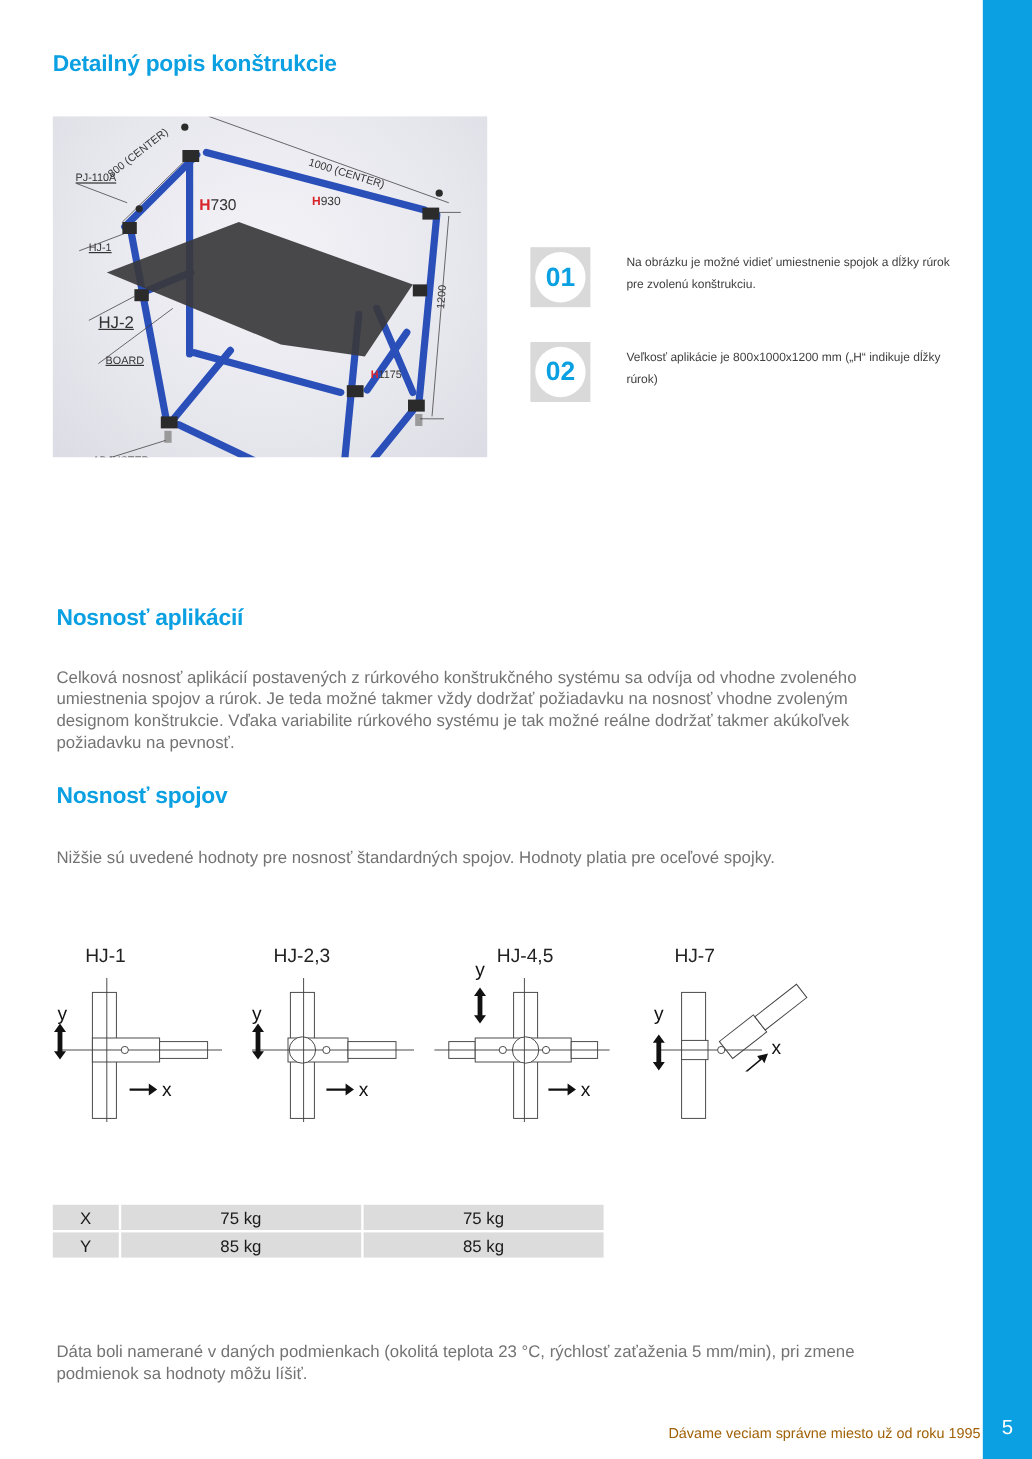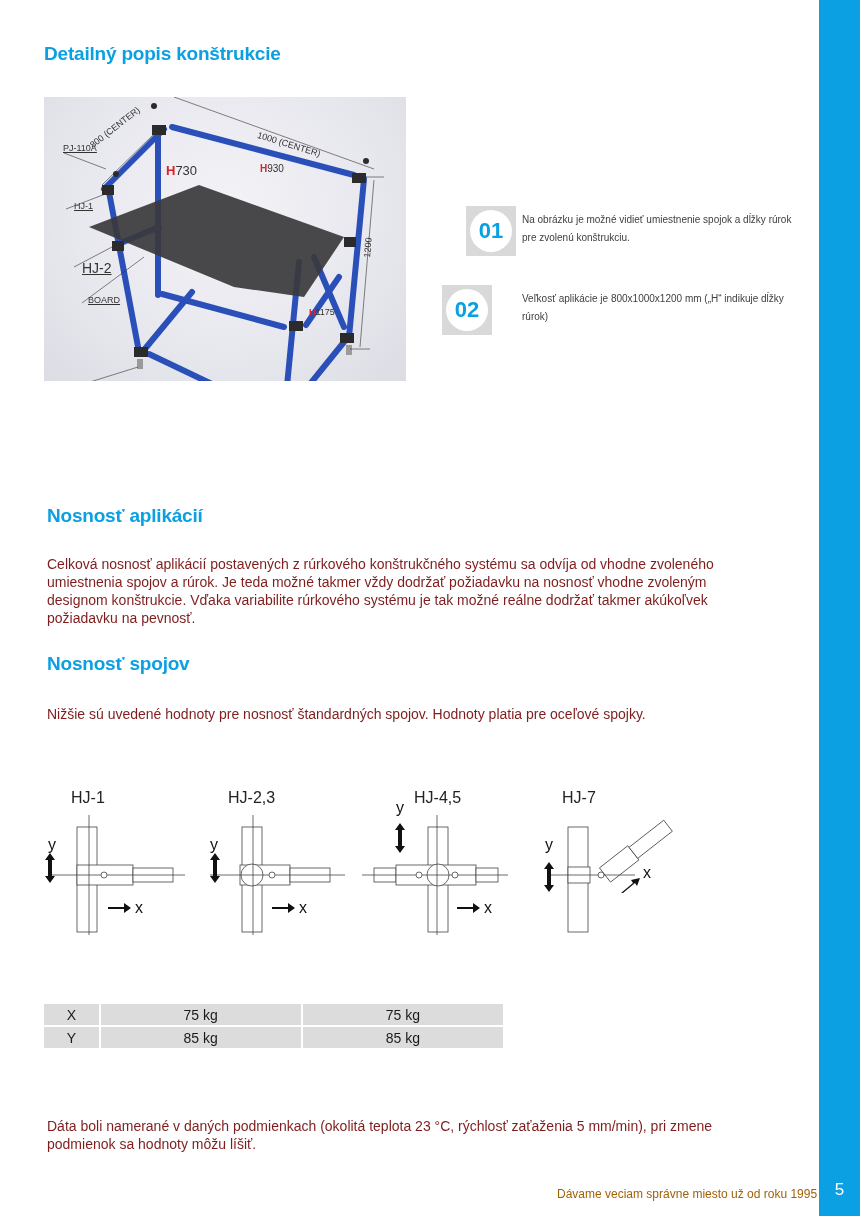--- a/index.html
+++ b/index.html
@@ -13,21 +13,21 @@
 
   .figure { position: absolute; left: 44px; top: 97px; width: 362px; height: 284px;
     background: radial-gradient(ellipse at 50% 40%, #f3f3f7 0%, #e7e7ee 60%, #dcdce4 100%); overflow: hidden; padding-left: 8px; }
   .figure svg { position: absolute; left: 0; top: 0; }
 
   .badge { position: absolute; width: 50px; height: 50px; background: #d9d9d9; }
   .badge .circle { position: absolute; left: 4px; top: 4px; width: 42px; height: 42px; border-radius: 50%; background: #ffffff;
     color: #0aa0e2; font-weight: bold; font-size: 22px; text-align: center; line-height: 42px; }
   .badge-text { position: absolute; width: 280px; font-size: 10px; line-height: 18px; color: #404040; }
 
-  .para { position: absolute; left: 47px; width: 720px; font-size: 14px; line-height: 18px; color: #7f1d1d; }
+  .para { position: absolute; left: 47px; width: 720px; font-size: 14px; line-height: 18px; color: #737373; }
 
   .joint { position: absolute; }
   .joint-label { position: absolute; font-size: 16px; color: #222; }
 
   table.loads { position: absolute; left: 42px; top: 1002px; width: 463px; border-collapse: separate; border-spacing: 2px; }
   table.loads td { background: #dcdcdc; font-size: 14px; text-align: center; height: 21px; color: #1a1a1a; }
 
   .footer-text { position: absolute; left: 557px; top: 1187px; font-size: 12px; color: #a16207; }
 </style>
 </head>
@@ -93,21 +93,21 @@
   <span style="position:absolute; left:44px; top:198px; font-size:9px; color:#333; text-decoration:underline;">BOARD</span>
   <span style="position:absolute; left:33px; top:282px; font-size:9px; color:#333; text-decoration:underline;">ADJUSTER</span>
   <span style="position:absolute; left:44px; top:45px; font-size:9px; color:#333; transform:rotate(-38deg); transform-origin:left top;">800 (CENTER)</span>
   <span style="position:absolute; left:215px; top:33px; font-size:9px; color:#333; transform:rotate(17deg); transform-origin:left top;">1000 (CENTER)</span>
   <span style="position:absolute; left:318px; top:160px; font-size:9px; color:#333; transform:rotate(-85deg); transform-origin:left top;">1200</span>
   <span style="position:absolute; left:122px; top:66px; font-size:13px; color:#333;"><b style="color:#d8232a;">H</b><span>730</span></span>
   <span style="position:absolute; left:216px; top:66px; font-size:10px; color:#333;"><b style="color:#d8232a;">H</b><span>930</span></span>
   <span style="position:absolute; left:265px; top:210px; font-size:9px; color:#333;"><b style="color:#d8232a;">H</b><span>1175</span></span>
 </div>
 
-<div class="badge" style="left:442px; top:206px;margin-left:24px;">
+<div class="badge" style="left:442px; top:206px;">
   <div class="circle">01</div>
 </div>
 <div class="badge-text" style="left:522px; top:211px;">Na obrázku je možné vidieť umiestnenie spojok a dĺžky rúrok pre zvolenú konštrukciu.</div>
 
 <div class="badge" style="left:442px; top:285px;">
   <div class="circle">02</div>
 </div>
 <div class="badge-text" style="left:522px; top:290px;">Veľkosť aplikácie je 800x1000x1200 mm („H“ indikuje dĺžky rúrok)</div>
 
 <h2 class="h2" style="left:47px; top:505px;">Nosnosť aplikácií</h2>

